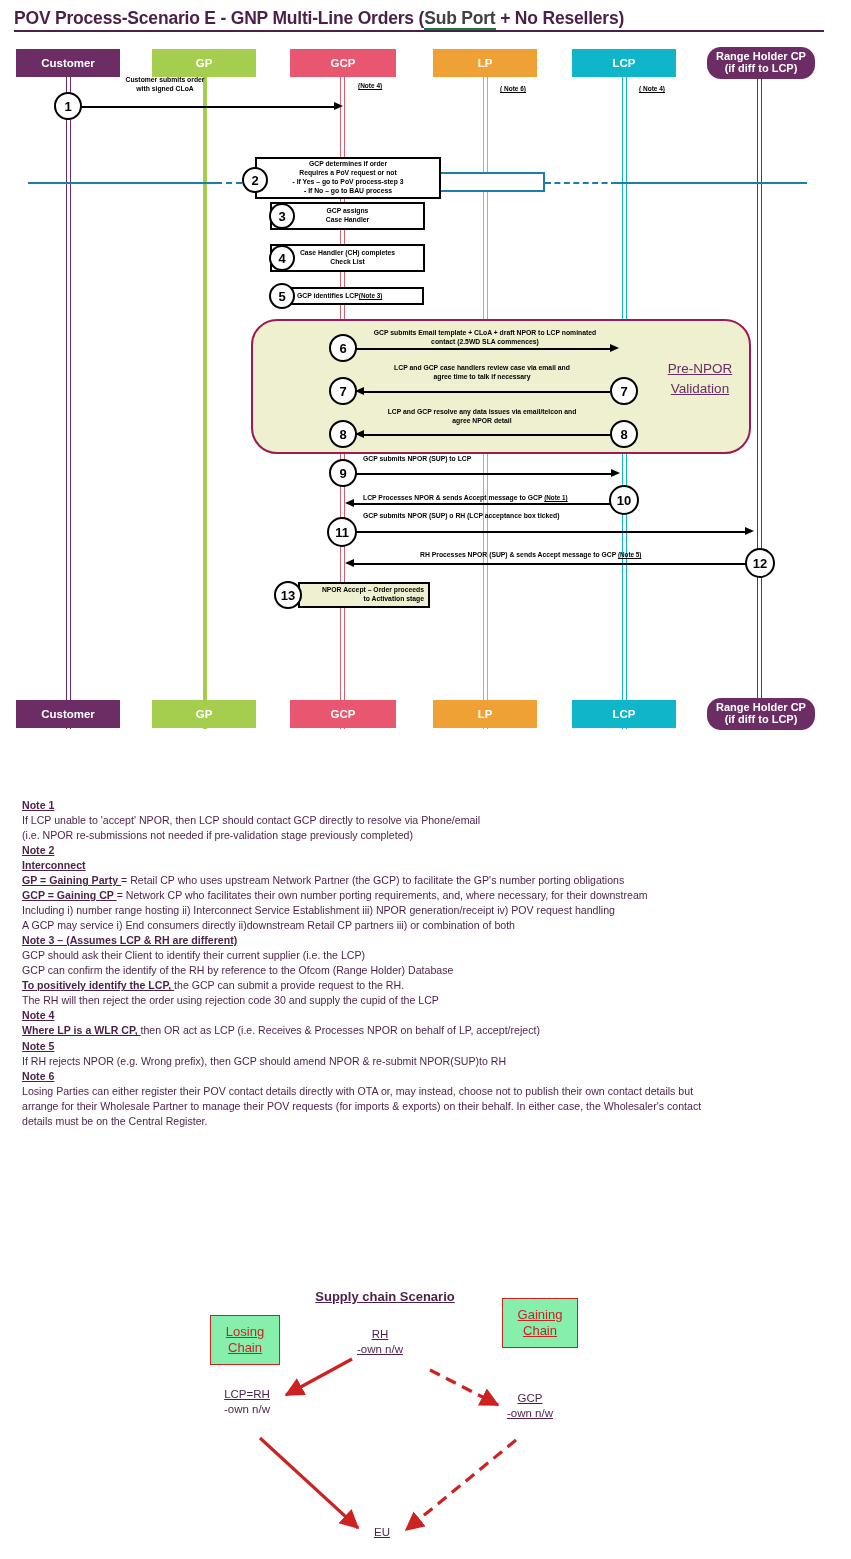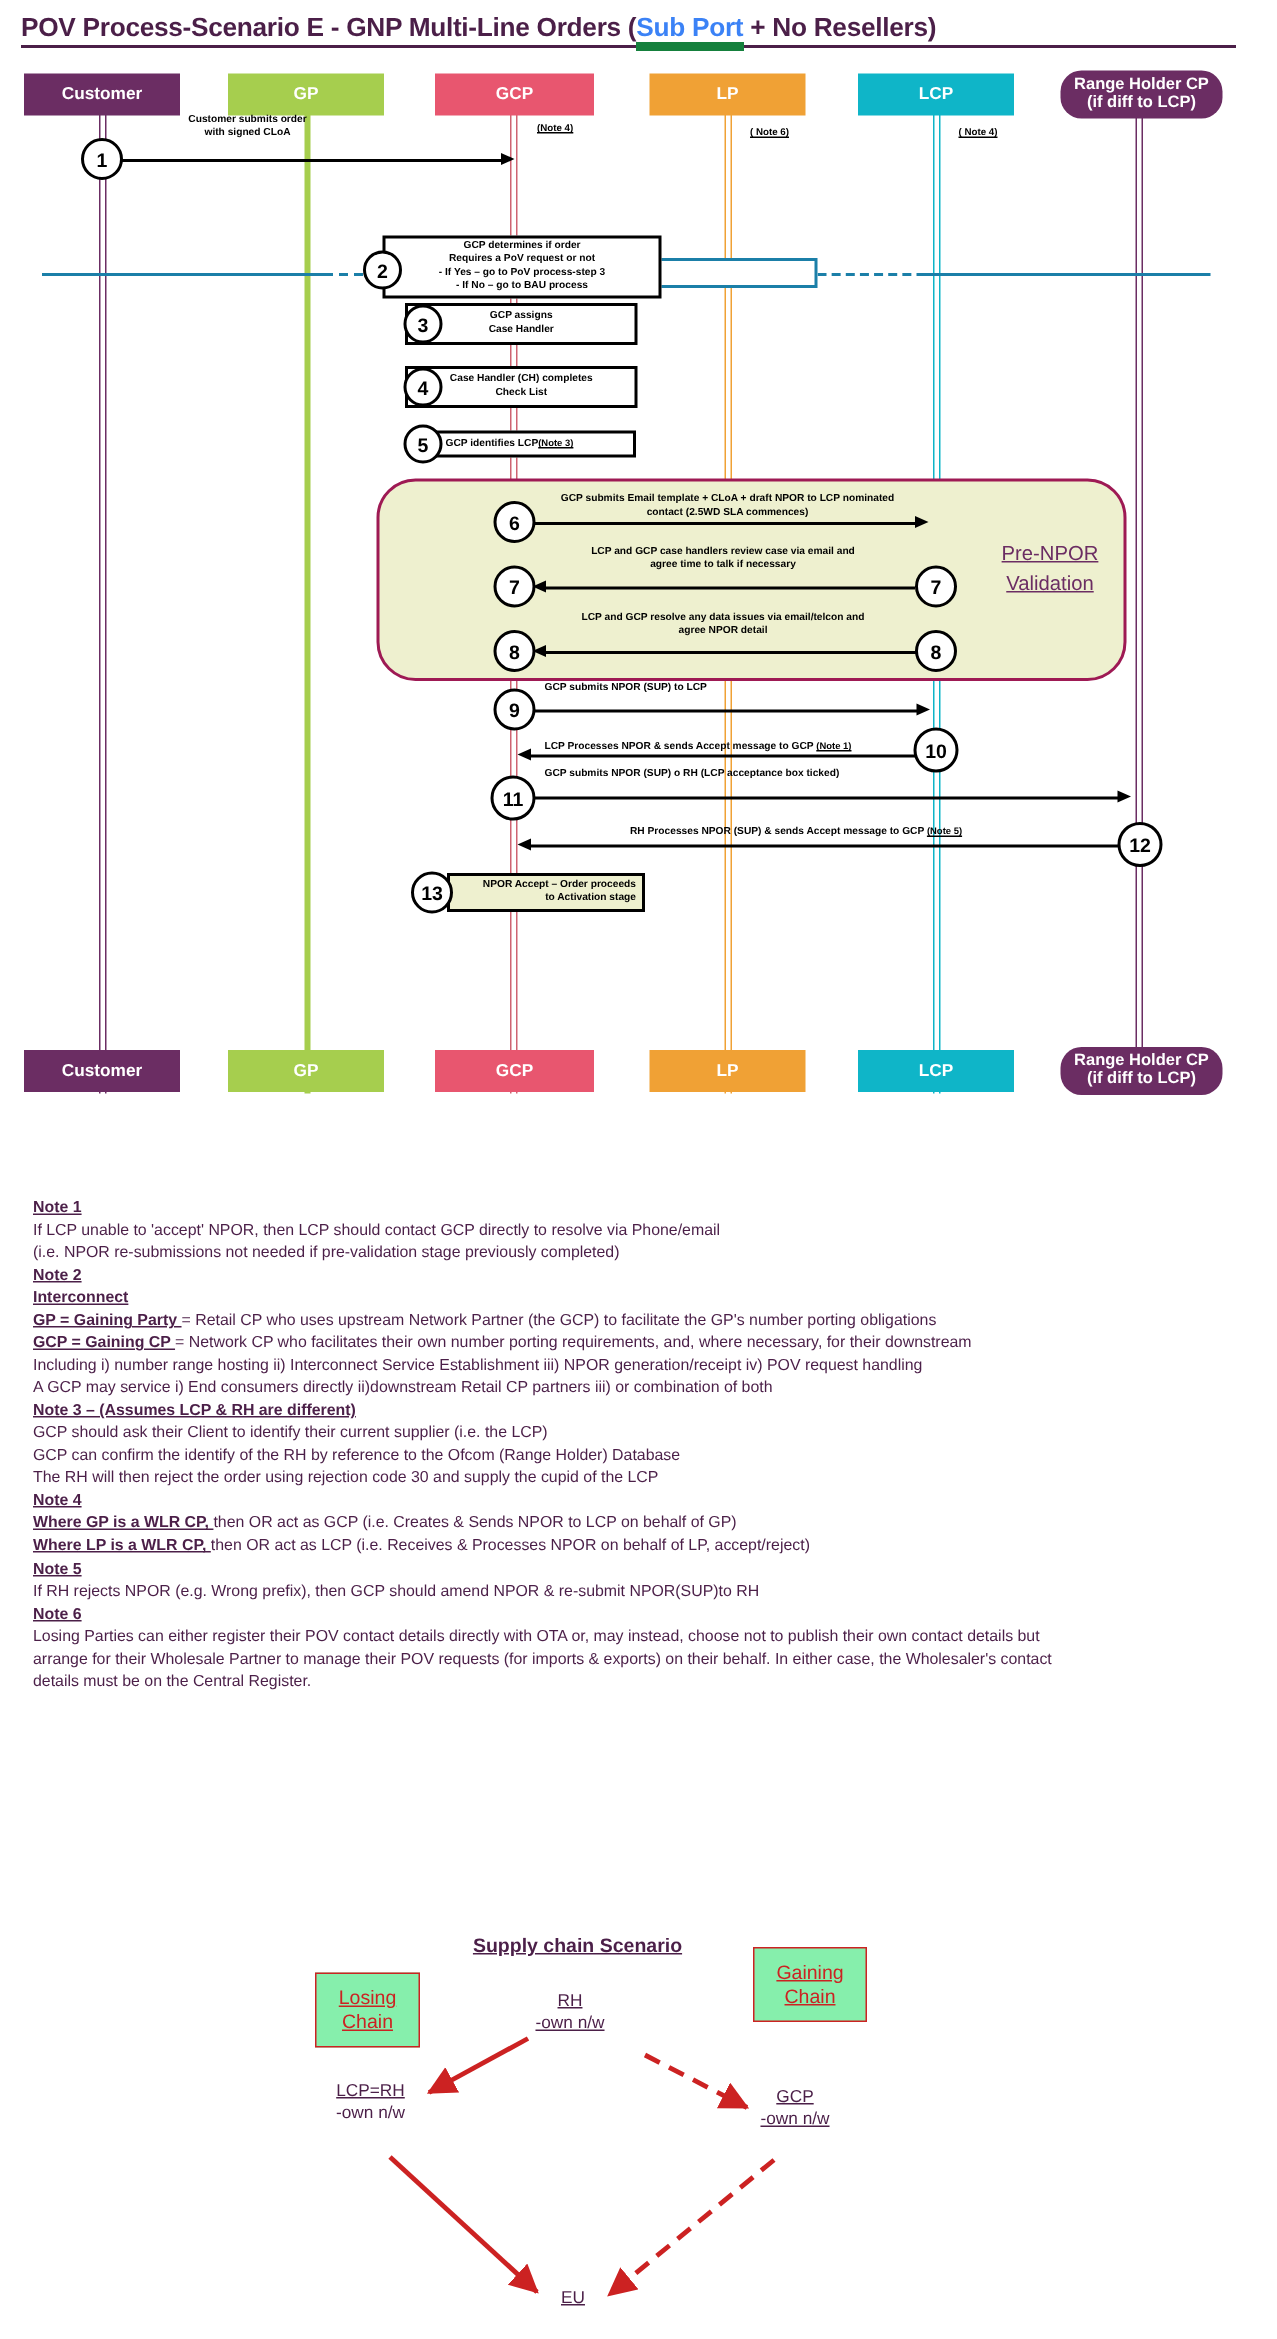--- a/index.html
+++ b/index.html
@@ -12,21 +12,21 @@
   }
   .abs { position:absolute; }
 
   
   #title {
     left:14px; top:8px; width:810px;
     font-size:17.5px; font-weight:bold; color:#4B1F48;
     letter-spacing:-0.2px; white-space:nowrap;
     border-bottom:2px solid #4B1F48; padding-bottom:1px;
   }
-  #title .hl { color:#3b82f6; border-bottom:6px solid #15803d; }
+  #title .hl { color:#404040; border-bottom:2px solid #15803d; }
 
   
   .lane-head {
     color:#fff; font-weight:bold; text-align:center;
     display:flex; align-items:center; justify-content:center;
     line-height:1.08; font-size:11.5px;
   }
   .lane-head.two { font-size:11px;border-radius:14px; }
 
   
@@ -310,23 +310,23 @@
     <div class="row"> (i.e. NPOR re-submissions not needed if pre-validation stage previously completed)</div>
     <div class="row"><span class="nh">Note 2</span></div>
     <div class="row"><span class="nh">Interconnect</span></div>
     <div class="row"><span class="u">GP = Gaining Party </span><span>= Retail CP who uses upstream Network Partner (the GCP) to facilitate the GP's number porting obligations</span></div>
     <div class="row"><span class="u"> GCP = Gaining CP </span><span>= Network CP who facilitates their own number porting requirements, and, where necessary, for their downstream</span></div>
     <div class="row">Including i) number range hosting ii) Interconnect Service Establishment iii) NPOR generation/receipt iv) POV request handling</div>
     <div class="row">A GCP may service i) End consumers directly ii)downstream Retail CP partners iii) or combination of both</div>
     <div class="row"><span class="nh">Note 3 – (Assumes LCP &amp; RH are different)</span></div>
     <div class="row">GCP should ask their Client to identify their current supplier (i.e. the LCP)</div>
     <div class="row">GCP can confirm the identify of the RH by reference to the Ofcom (Range Holder) Database</div>
+    <div class="row"><span class="u">To positively identify the LCP, </span><span>the GCP can submit a provide request to the RH.</span></div>
     <div class="row"> The RH will then reject the order using rejection code 30 and supply the cupid of the LCP</div>
     <div class="row"><span class="nh">Note 4</span></div>
-    <div class="row"><span class="u">Where GP is a WLR CP, </span><span>then OR act as GCP (i.e. Creates &amp; Sends NPOR to LCP on behalf of GP)</span></div>
     <div class="row"><span class="u">Where LP is a WLR CP, </span><span>then OR act as LCP (i.e. Receives &amp; Processes NPOR on behalf of LP, accept/reject)</span></div>
     <div class="row"><span class="nh">Note 5</span></div>
     <div class="row">If RH rejects NPOR (e.g. Wrong prefix), then GCP should amend NPOR &amp; re-submit NPOR(SUP)to RH</div>
     <div class="row"><span class="nh">Note 6</span></div>
     <div class="row">Losing Parties can either register their POV contact details directly with OTA or, may instead, choose not to publish their own contact details but</div>
     <div class="row">arrange for their Wholesale Partner to manage their POV requests (for imports &amp; exports) on their behalf. In either case, the Wholesaler's contact</div>
     <div class="row">details must be on the Central Register.</div>
   </div>
 
 <div class="abs" id="supply-chain" style="left:180px;top:1285px;width:460px;height:260px;">

